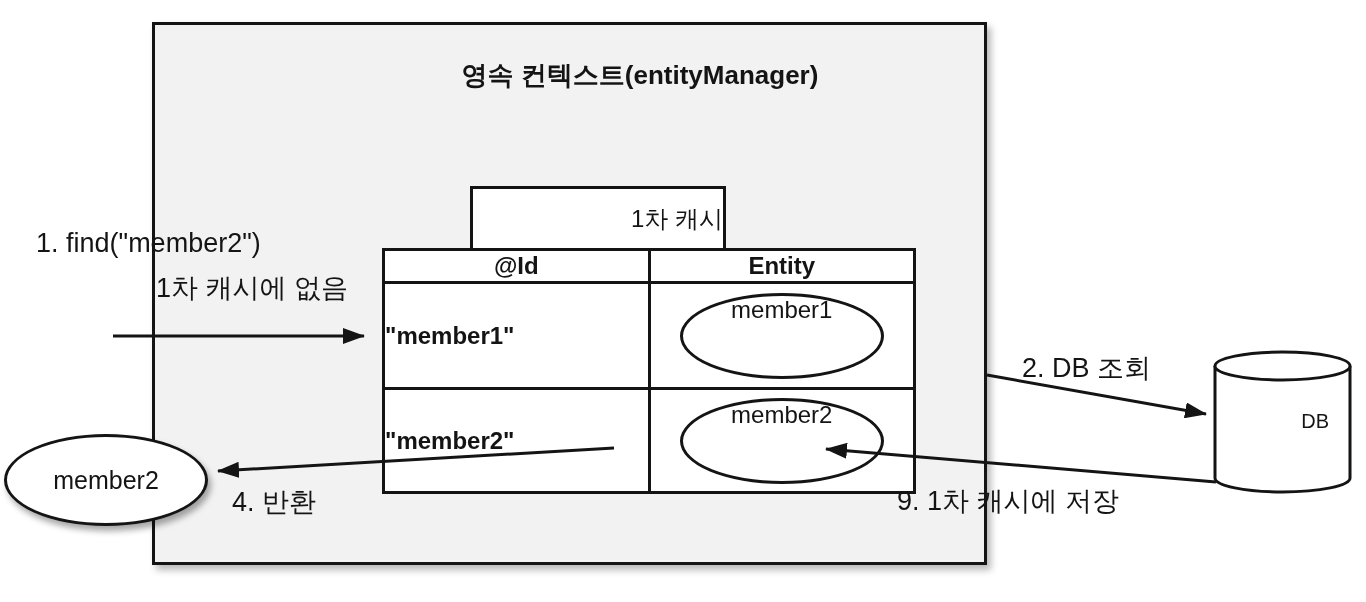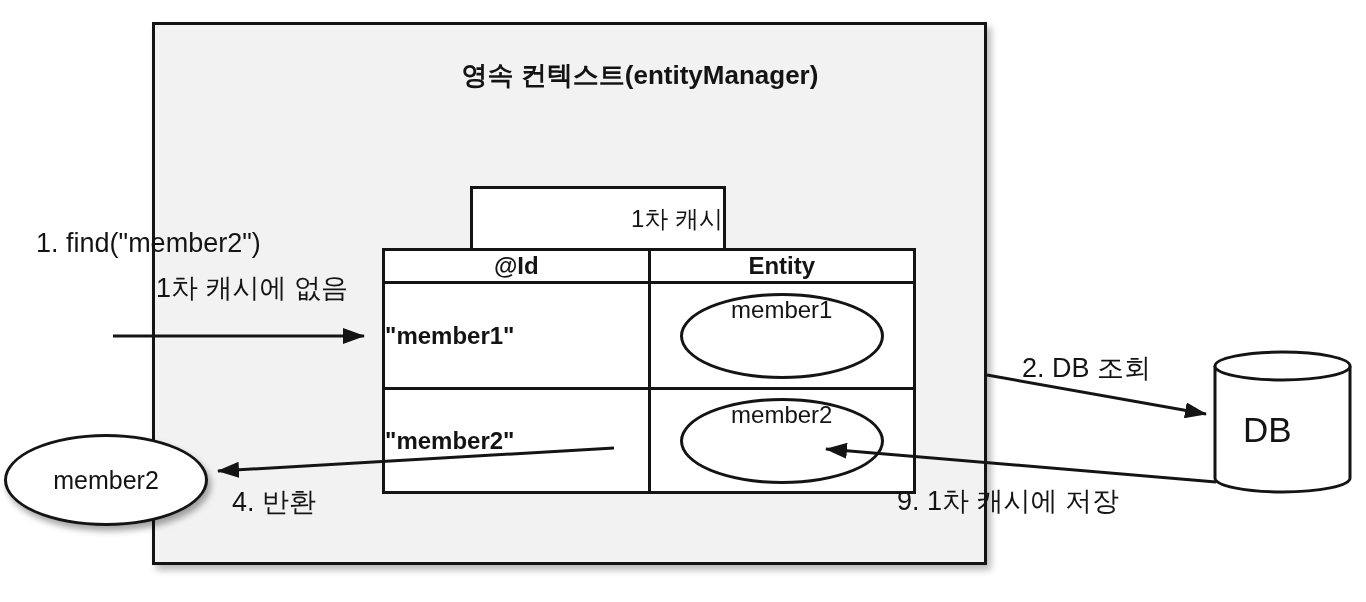--- a/index.html
+++ b/index.html
@@ -58,21 +58,21 @@
   
   .note{font-size:27px;z-index:6;white-space:nowrap;}
   .step1{left:36px;top:228px;width:312px;}
   .step1 .l2{text-align:right;margin-top:11px;}
   .step2{left:1022px;top:326px;margin-top:24px;}
   .step3{left:897px;top:483px;}
   .step4{left:232px;top:484px;}
 
   
   .db-svg{left:1203px;top:345px;z-index:2;}
-  .db-label{left:1243px;top:410px;width:86px;text-align:left;font-size:35px;z-index:6;}
+  .db-label{left:1243px;top:410px;width:86px;text-align:right;font-size:20px;z-index:6;}
 
   
   .arrows{left:0;top:0;z-index:4;pointer-events:none;}
 </style>
 </head>
 <body>
 
 <div class="abs big-box"></div>
 <div class="abs title">영속 컨텍스트(entityManager)</div>
 

